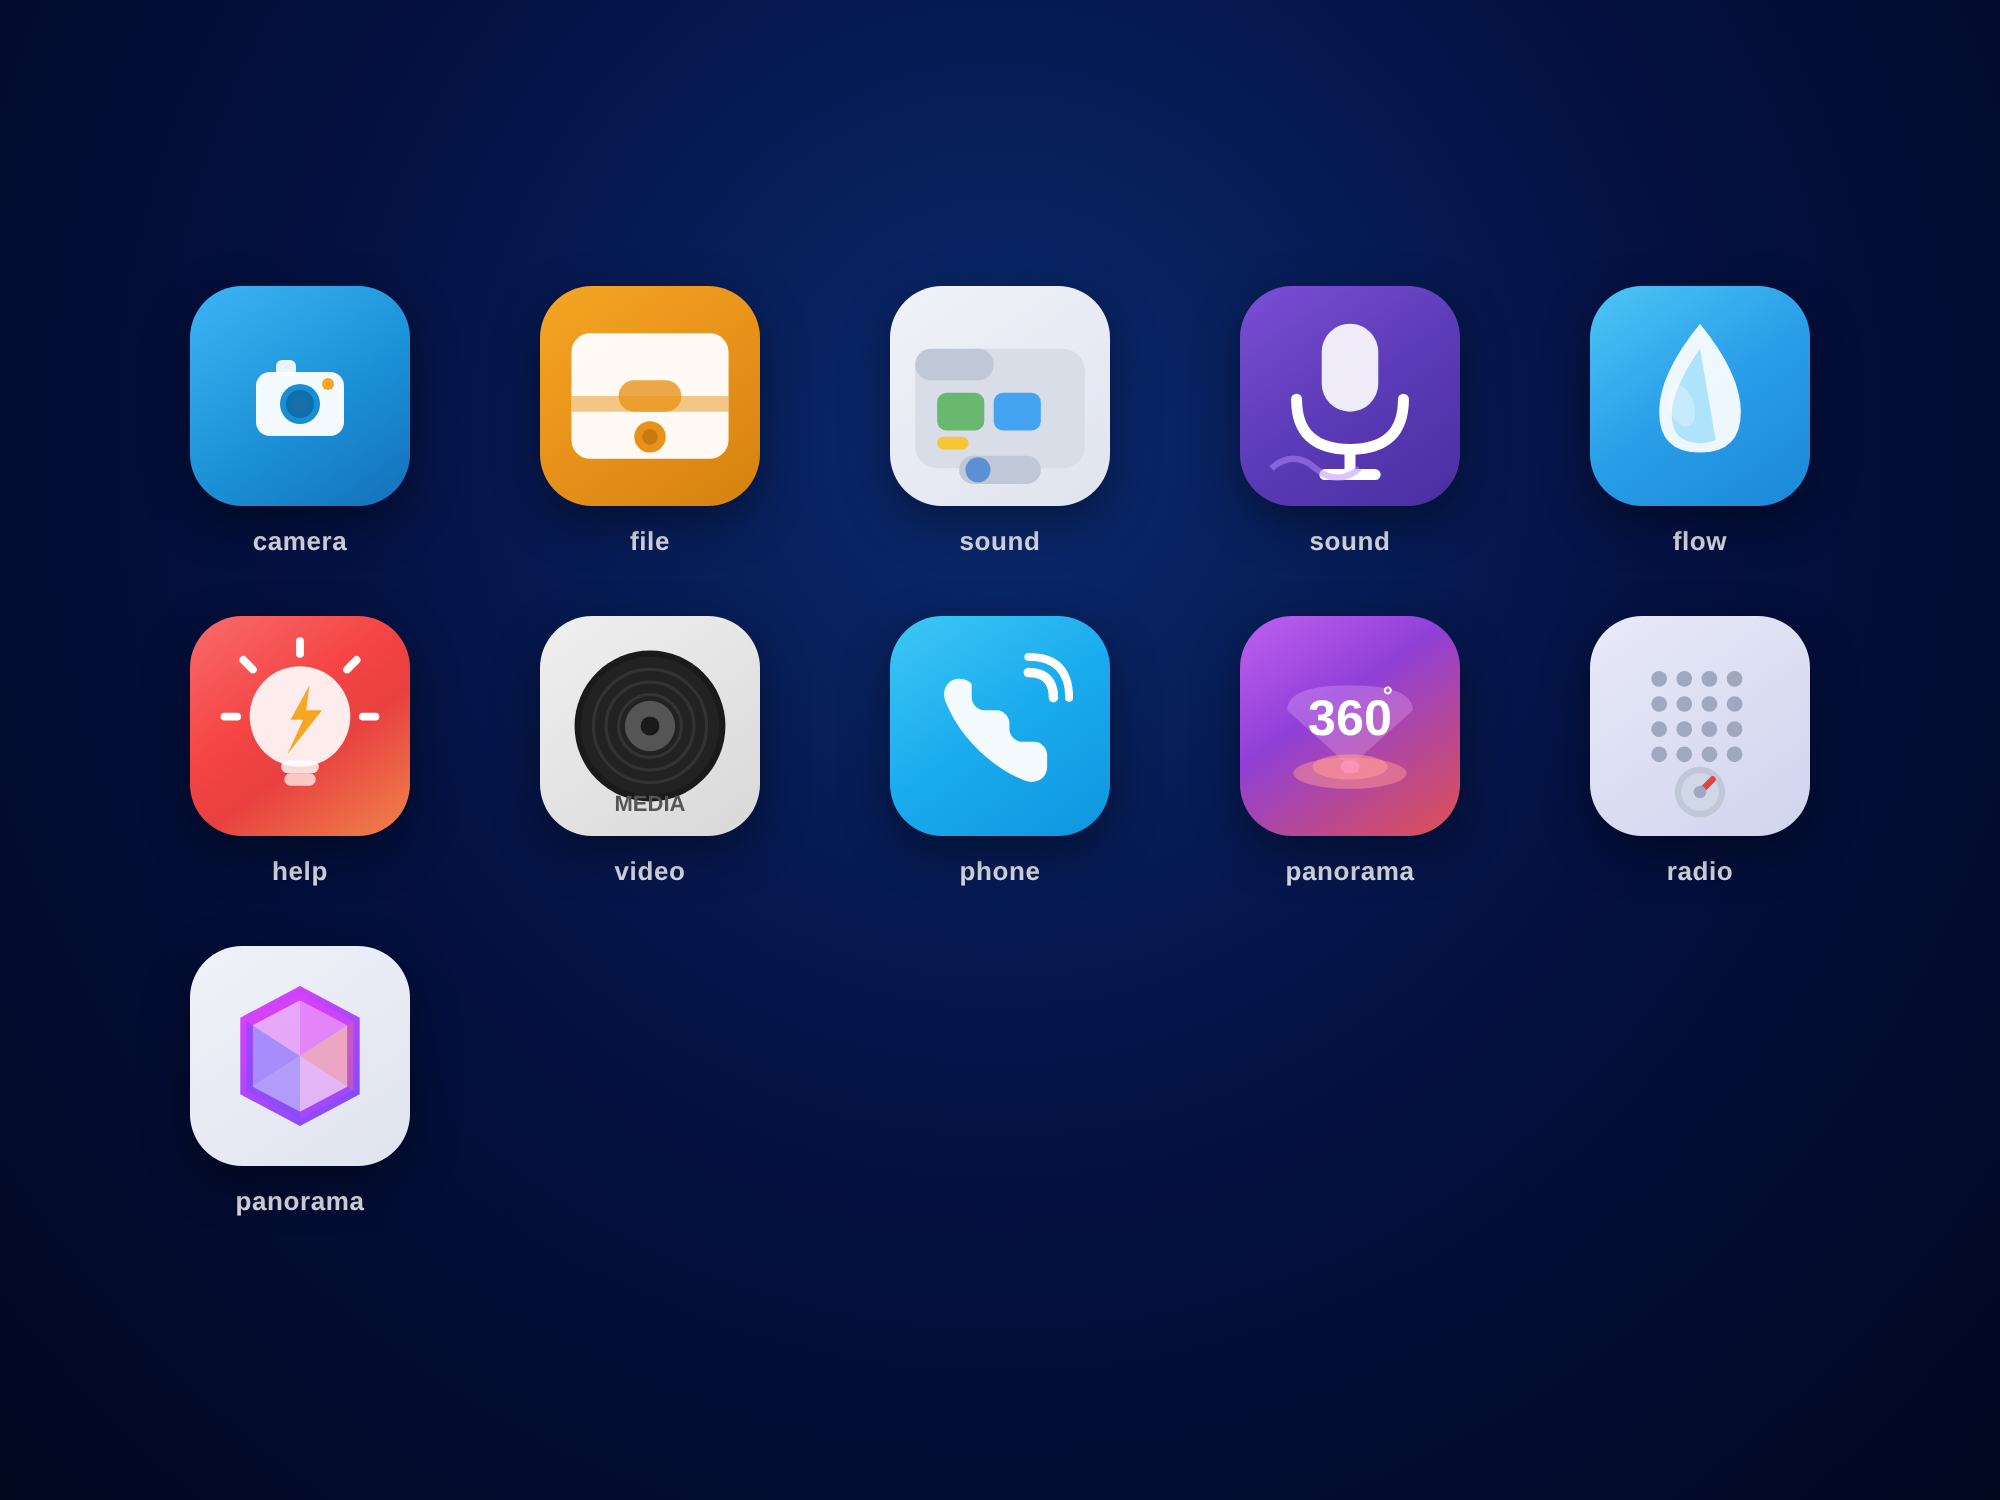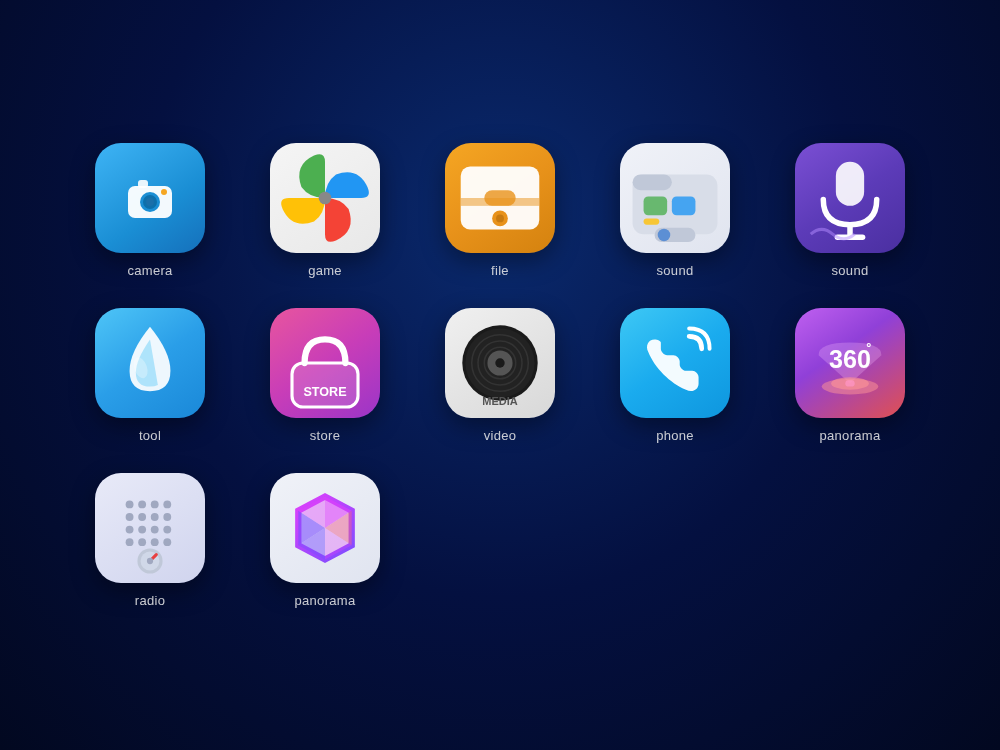--- a/index.html
+++ b/index.html
@@ -39,21 +39,21 @@
       align-items: center;
       justify-content: center;
       position: relative;
       overflow: hidden;
       box-shadow: 0 8px 24px rgba(0,0,0,0.4);
     }
 
     .app-label {
       color: rgba(255,255,255,0.85);
       font-size: 13px;
-      font-weight: 400;
+      font-weight: 700;
       letter-spacing: 0.3px;
     }
 
     
     .icon-camera {
       background: linear-gradient(145deg, #3eb4f5 0%, #1a8ed4 60%, #1570bb 100%);
     }
     .icon-camera svg { width: 60px; height: 60px; }
 
     
@@ -139,36 +139,20 @@
         <circle cx="30" cy="34" r="10" fill="#1a8ed4"></circle>
         <circle cx="30" cy="34" r="7" fill="#0d6fab"></circle>
         <circle cx="30" cy="34" r="4" fill="#1a6faa"></circle>
         <rect x="18" y="12" width="10" height="8" rx="3" fill="white" fill-opacity="0.9"></rect>
         <circle cx="44" cy="24" r="3" fill="#f5a623"></circle>
       </svg>
     </div>
     <span class="app-label">camera</span>
   </div>
 
-  <div class="app-item">
-    <div class="icon-wrapper icon-game">
-      <svg viewBox="0 0 70 70" fill="none" xmlns="http://www.w3.org/2000/svg">
-
-        <path d="M35 35 L35 12 Q35 5 28 8 Q15 14 20 28 Q25 35 35 35Z" fill="#4CAF50"></path>
-
-        <path d="M35 35 L58 35 Q65 35 62 28 Q56 15 42 20 Q35 25 35 35Z" fill="#2196F3"></path>
-
-        <path d="M35 35 L35 58 Q35 65 42 62 Q55 56 50 42 Q45 35 35 35Z" fill="#F44336"></path>
-
-        <path d="M35 35 L12 35 Q5 35 8 42 Q14 55 28 50 Q35 45 35 35Z" fill="#FFC107"></path>
-        <circle cx="35" cy="35" r="4" fill="#888"></circle>
-      </svg>
-    </div>
-    <span class="app-label">game</span>
-  </div>
 
 
   <div class="app-item">
     <div class="icon-wrapper icon-file">
       <svg viewBox="0 0 70 70" fill="none" xmlns="http://www.w3.org/2000/svg">
 
         <rect x="10" y="15" width="50" height="40" rx="6" fill="white" fill-opacity="0.95"></rect>
         <rect x="10" y="35" width="50" height="5" fill="#e8921a" fill-opacity="0.5"></rect>
         <rect x="25" y="30" width="20" height="10" rx="5" fill="#e8921a" fill-opacity="0.8"></rect>
         <circle cx="35" cy="48" r="5" fill="#e8921a"></circle>
@@ -215,37 +199,43 @@
   <div class="app-item">
     <div class="icon-wrapper icon-flow">
       <svg viewBox="0 0 70 70" fill="none" xmlns="http://www.w3.org/2000/svg">
 
         <path d="M35 12 Q22 28 22 40 Q22 53 35 53 Q48 53 48 40 Q48 28 35 12Z" fill="white" fill-opacity="0.92"></path>
         <path d="M35 20 Q26 33 26 41 Q26 50 35 50 Q38 50 40 49" fill="#4ec5f7" fill-opacity="0.4"></path>
 
         <ellipse cx="29" cy="38" rx="4" ry="7" fill="white" fill-opacity="0.3" transform="rotate(-20 29 38)"></ellipse>
       </svg>
     </div>
-    <span class="app-label">tool</span>
-  </div>
-
-
-  <div class="app-item">
-    <div class="icon-wrapper icon-store">
-      <svg viewBox="0 0 70 70" fill="none" xmlns="http://www.w3.org/2000/svg">
-
-        <path d="M22 35 Q22 20 35 20 Q48 20 48 35" stroke="white" stroke-width="4" fill="none" stroke-linecap="round"></path>
-
-        <rect x="14" y="35" width="42" height="28" rx="7" fill="white" fill-opacity="0.15" stroke="white" stroke-width="2"></rect>
-
-        <text x="35" y="56" font-size="8" font-weight="bold" fill="white" text-anchor="middle" font-family="Arial">STORE</text>
-      </svg>
-    </div>
-    <span class="app-label">store</span>
-  </div>
+    <span class="app-label">flow</span>
+  </div>
+
+  <div class="app-item">
+    <div class="icon-wrapper icon-help">
+      <svg viewBox="0 0 70 70" fill="none" xmlns="http://www.w3.org/2000/svg">
+
+        <circle cx="35" cy="32" r="16" fill="white" fill-opacity="0.9"></circle>
+        <rect x="29" y="46" width="12" height="4" rx="2" fill="white" fill-opacity="0.8"></rect>
+        <rect x="30" y="50" width="10" height="4" rx="2" fill="white" fill-opacity="0.7"></rect>
+
+        <path d="M38 22 L32 33 L36 33 L31 44 L42 30 L37 30 Z" fill="#f5a623"></path>
+
+        <line x1="35" y1="12" x2="35" y2="8" stroke="white" stroke-width="2.5" stroke-linecap="round" fill-opacity="0.6"></line>
+        <line x1="50" y1="17" x2="53" y2="14" stroke="white" stroke-width="2.5" stroke-linecap="round" fill-opacity="0.6"></line>
+        <line x1="20" y1="17" x2="17" y2="14" stroke="white" stroke-width="2.5" stroke-linecap="round" fill-opacity="0.6"></line>
+        <line x1="55" y1="32" x2="59" y2="32" stroke="white" stroke-width="2.5" stroke-linecap="round" fill-opacity="0.6"></line>
+        <line x1="15" y1="32" x2="11" y2="32" stroke="white" stroke-width="2.5" stroke-linecap="round" fill-opacity="0.6"></line>
+      </svg>
+    </div>
+    <span class="app-label">help</span>
+  </div>
+
 
   <div class="app-item">
     <div class="icon-wrapper icon-video">
       <svg viewBox="0 0 70 70" fill="none" xmlns="http://www.w3.org/2000/svg">
 
         <circle cx="35" cy="35" r="24" fill="#1a1a1a"></circle>
         <circle cx="35" cy="35" r="22" fill="#222"></circle>
 
         <circle cx="35" cy="35" r="18" fill="none" stroke="#333" stroke-width="1"></circle>
         <circle cx="35" cy="35" r="14" fill="none" stroke="#333" stroke-width="1"></circle>

